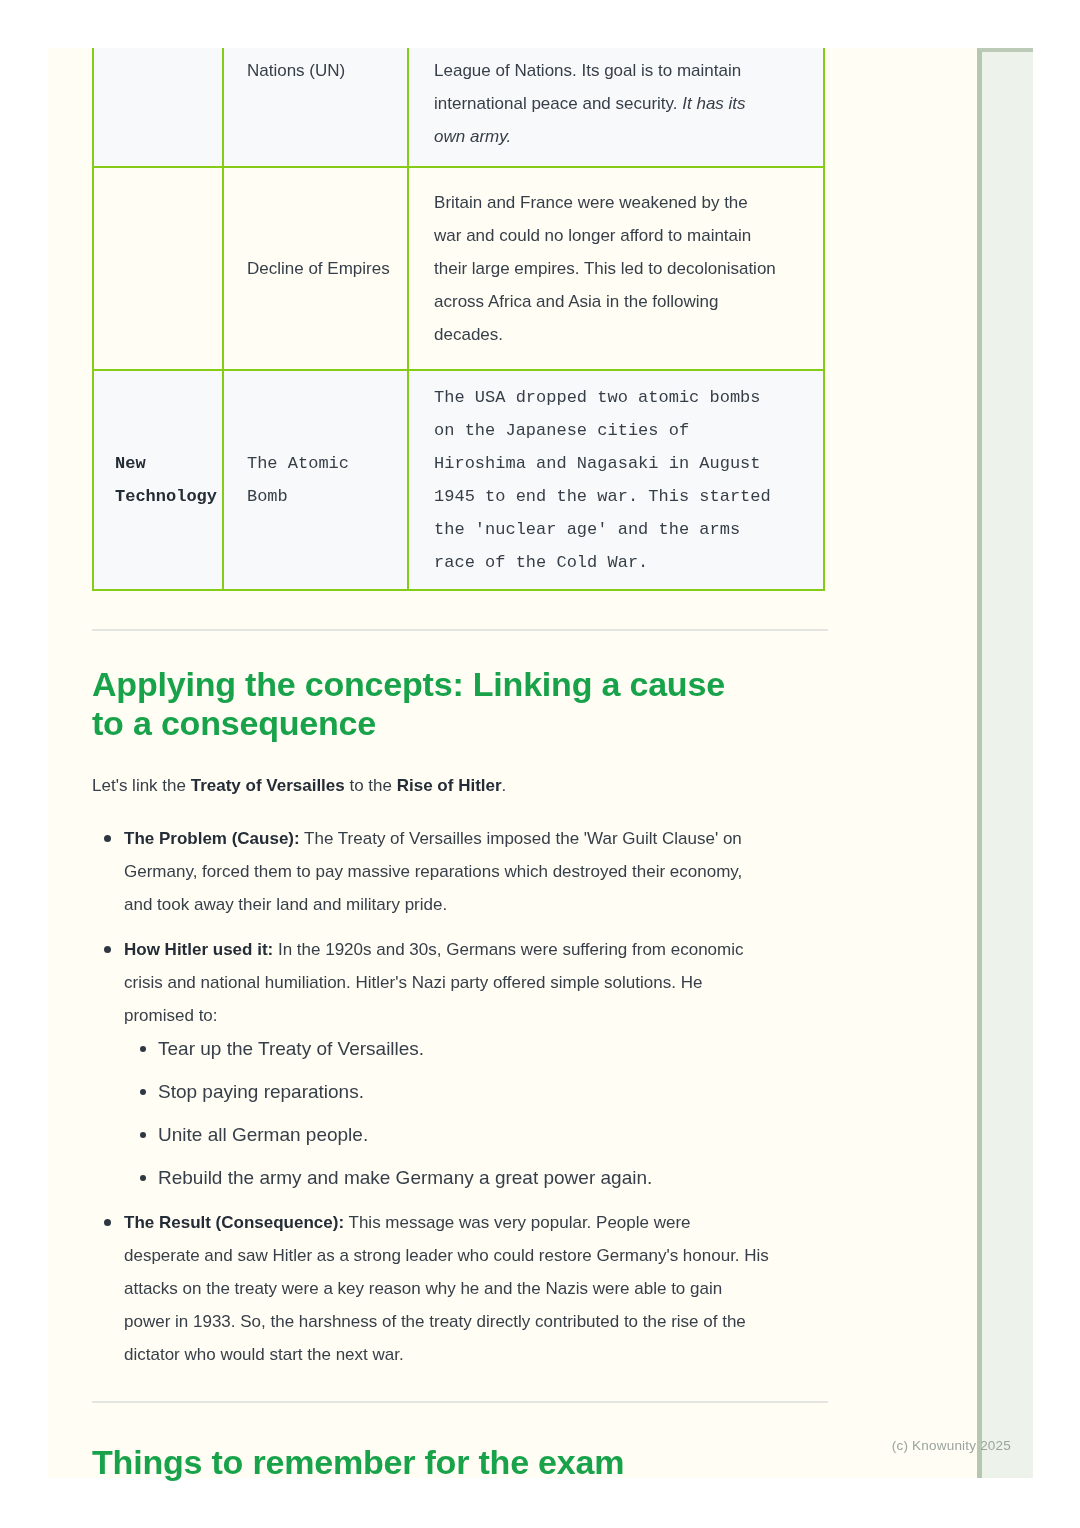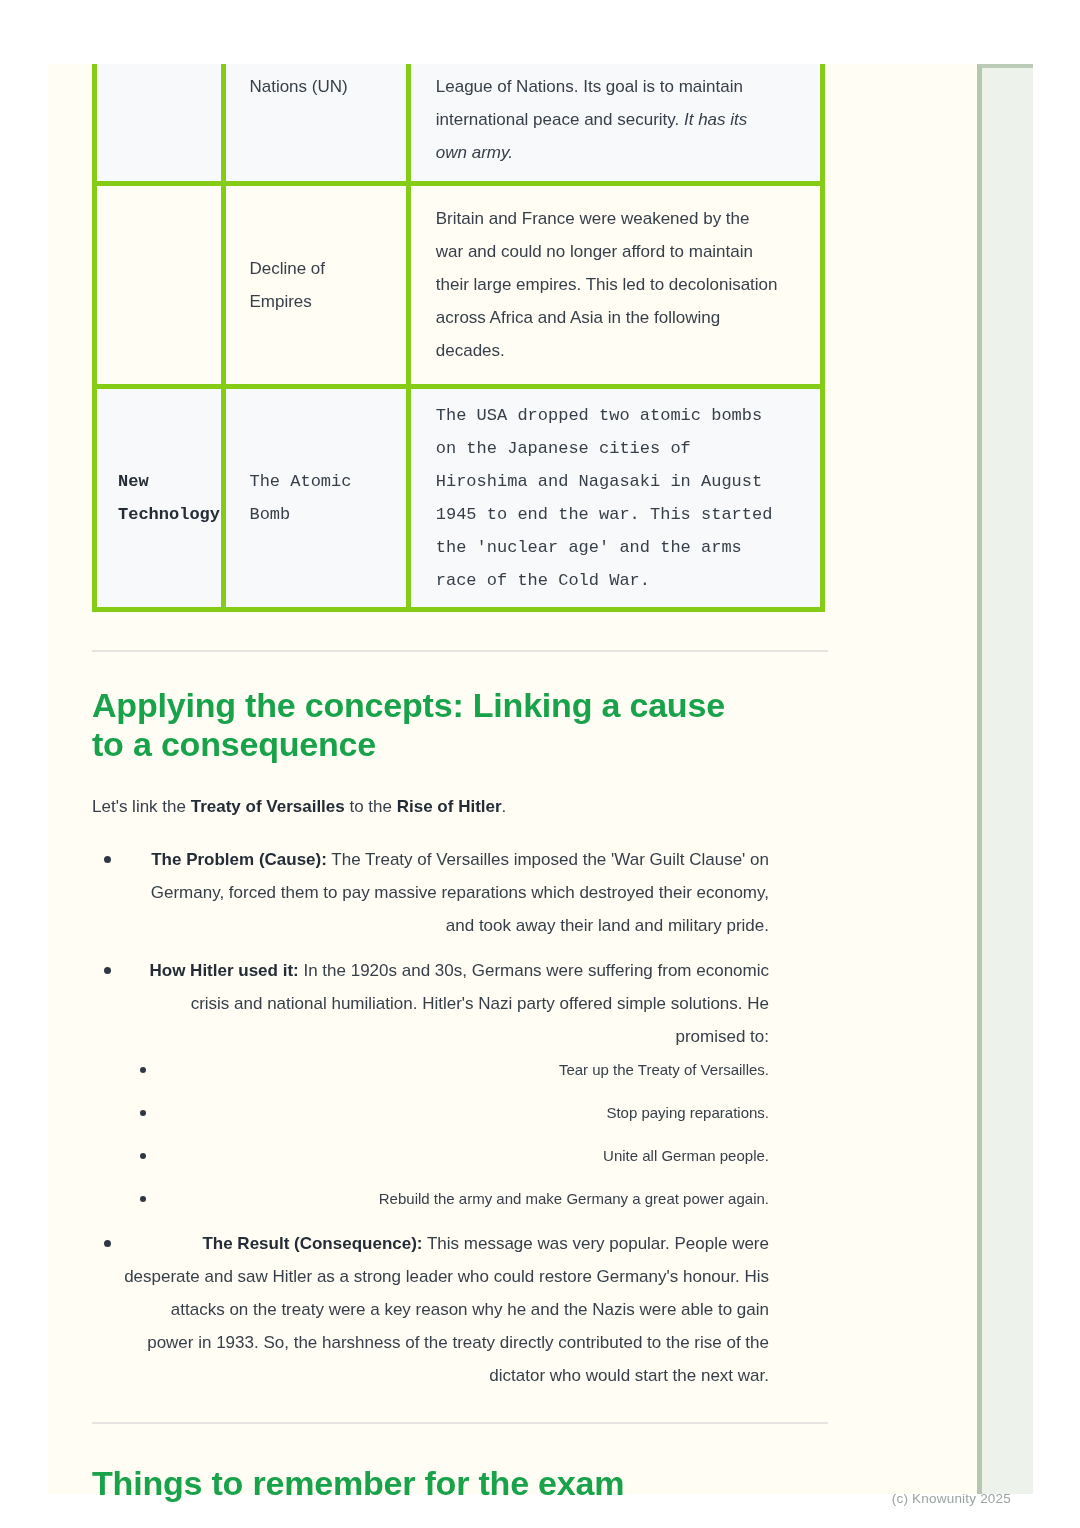--- a/index.html
+++ b/index.html
@@ -2,34 +2,34 @@
 <html><head>
 <meta charset="utf-8">
 <style>
   html,body{margin:0;padding:0;}
   body{
     width:1080px;height:1528px;background:#ffffff;overflow:hidden;position:relative;
     font-family:"Liberation Sans","DejaVu Sans",sans-serif;
     -webkit-font-smoothing:antialiased;
   }
   .page{
-    position:absolute;left:48px;top:64px;width:985px;height:1430px;
+    position:absolute;left:48px;top:48px;width:985px;height:1430px;
     background:#FFFDF4;
   }
   .green-strip{
     position:absolute;top:0;right:0;width:56px;height:100%;
     background:#EDF3EA;border-left:5px solid #B5C6B1;border-top:4px solid #BCCAB8;
     box-sizing:border-box;
   }
   .content{position:absolute;left:44px;top:0;width:736px;}
 
   
   table.notes{border-collapse:collapse;width:733px;table-layout:fixed;}
   td{
-    border:5px solid #84cc16;
+    border:2px solid #84cc16;
     font-size:17px;line-height:33px;color:#363F49;
     vertical-align:middle;box-sizing:border-box;
   }
   tr.clipped td{border-top:none;height:119px;vertical-align:top;padding-top:6px;}
   tr.r2 td{height:203px;}
   tr.r3 td{height:200px;font-family:Liberation Mono, monospace;}
   td.c-topic{width:125px;padding:10px 14px 10px 21px;font-weight:700;color:#242D37;}
   td.c-item{width:178px;padding:10px 14px 10px 23px;}
   td.c-desc{width:400px;padding:10px 20px 10px 25px;}
   td.c-desc .w{max-width:345px;}
@@ -43,39 +43,39 @@
     color:#18A24A;font-size:34px;line-height:39px;font-weight:700;
     margin:34px 0 0;max-width:660px;letter-spacing:-0.2px;
   }
   h2.green-h.exam{margin-top:40px;max-width:736px;}
   p.intro{margin:26px 0 0;font-size:17px;line-height:33px;color:#363F49;}
   .bold{font-weight:700;color:#242D37;}
 
   ul.main{list-style:none;margin:20px 0 0;padding:0;}
   ul.main > li{
     position:relative;padding-left:32px;max-width:645px;
-    font-size:17px;line-height:33px;color:#363F49;margin:0 0 12px;text-align:right;
+    font-size:17px;line-height:33px;color:#363F49;margin:0 0 12px;
   }
   ul.main > li::before{
     content:"";position:absolute;left:12px;top:13px;width:7px;height:7px;
     border-radius:50%;background:#2F3842;
   }
   ul.sub{list-style:none;margin:0;padding:0;}
   ul.sub > li{
     position:relative;padding-left:34px;margin:0 0 10px;
-    font-size:15px;line-height:33px;color:#363F49;
+    font-size:19px;line-height:33px;color:#363F49;
   }
   ul.sub > li::before{
     content:"";position:absolute;left:16px;top:14px;width:6px;height:6px;
     border-radius:50%;background:#2F3842;
   }
 
   .watermark{
     position:absolute;top:1390px;right:22px;z-index:5;
-    font-size:13.5px;color:#9AA49E;letter-spacing:0.2px;margin-top:37px;
+    font-size:13.5px;color:#9AA49E;letter-spacing:0.2px;
   }
 </style>
 </head>
 <body>
 
 <div class="page">
 
   <div class="green-strip"></div>
 
   <div class="content">

